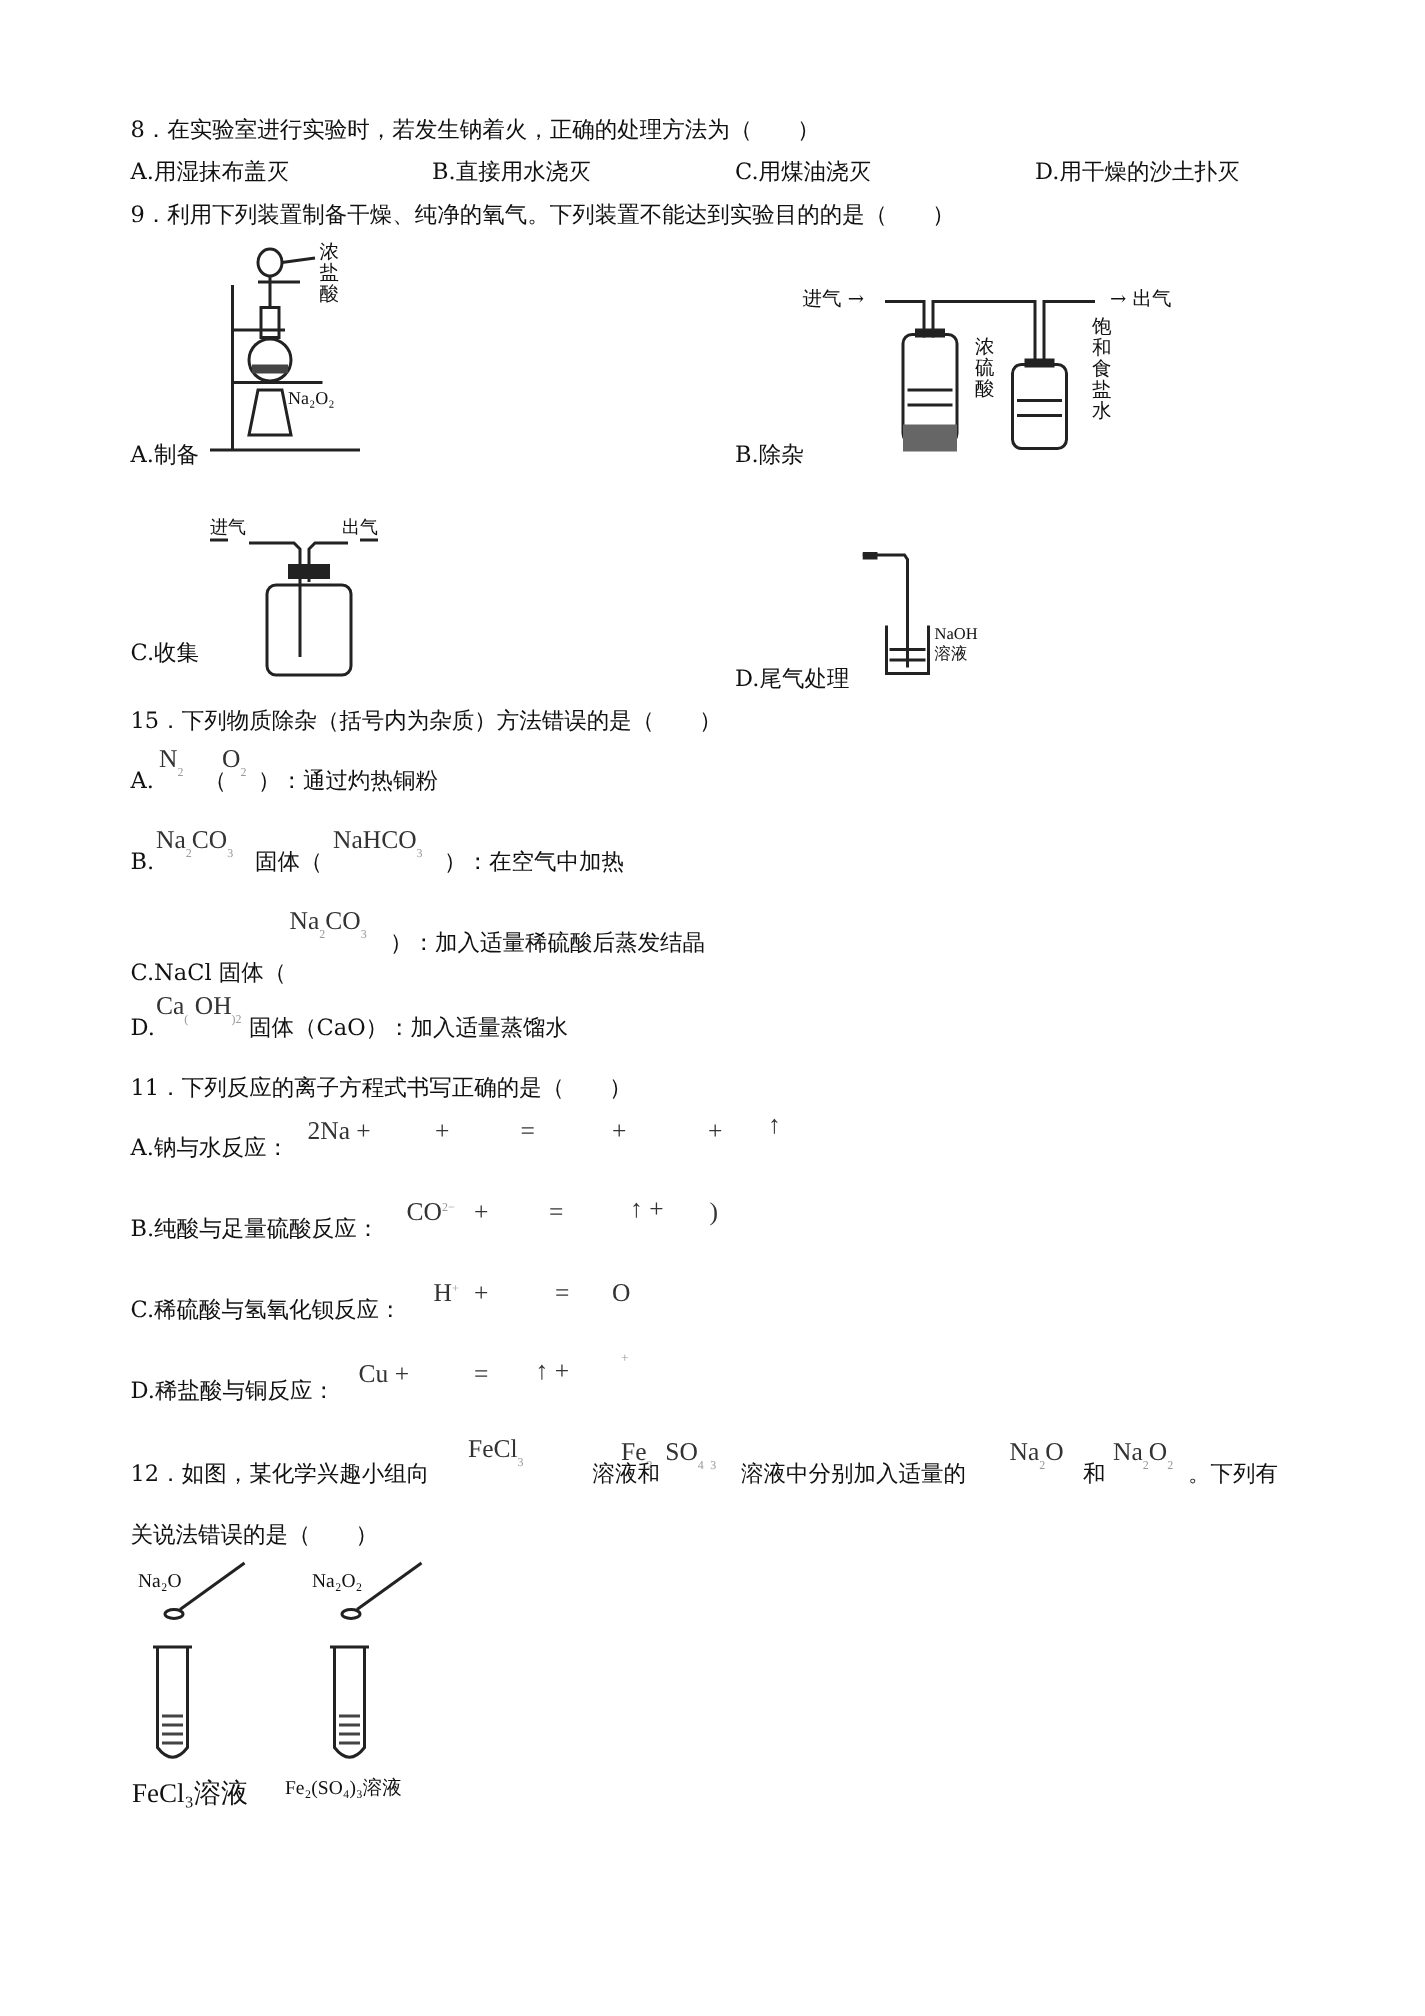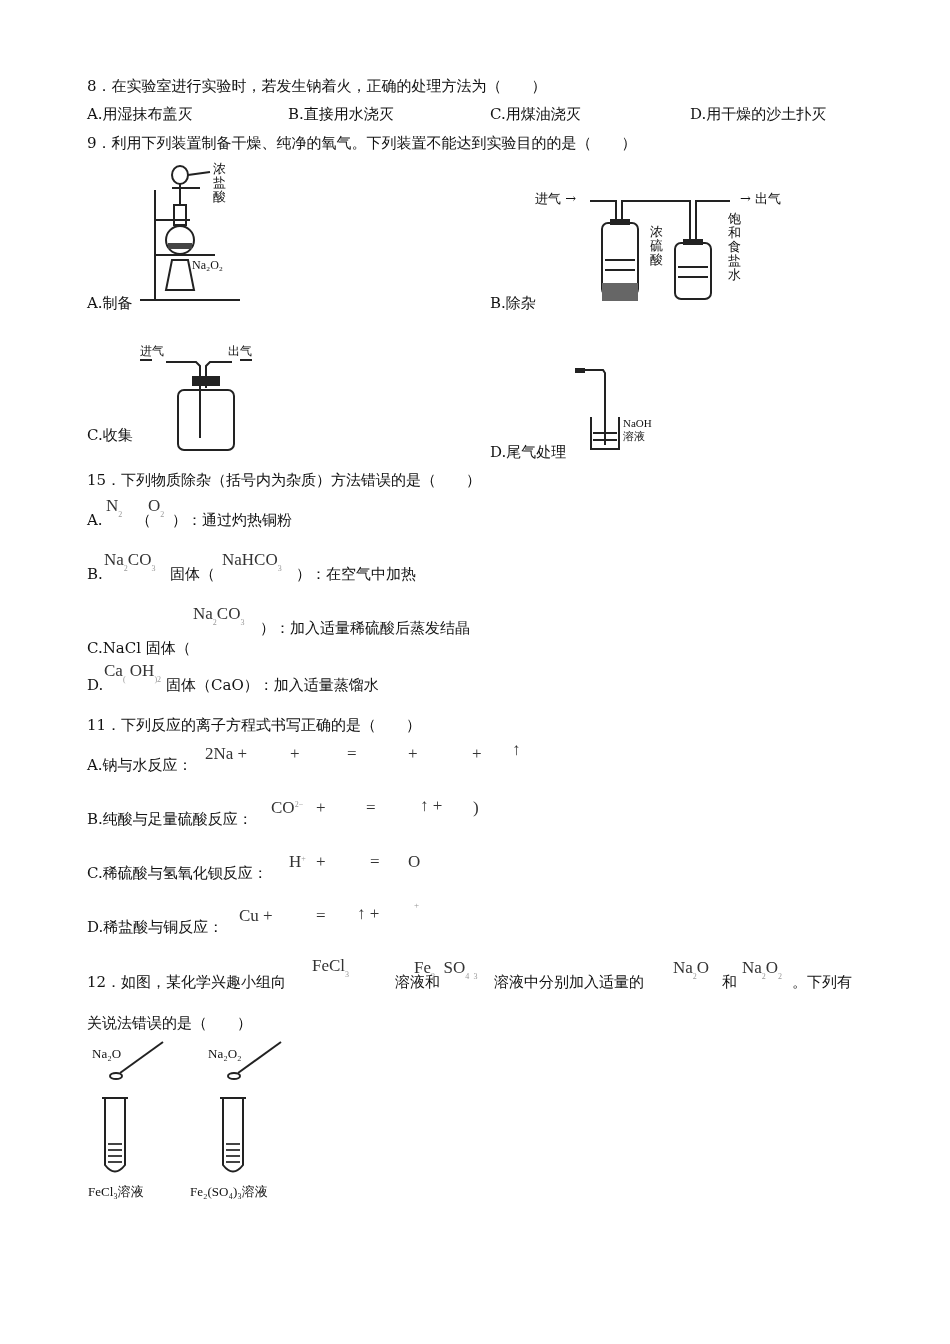--- a/index.html
+++ b/index.html
@@ -184,14 +184,14 @@
       <line x1="13" y1="110" x2="27" y2="110"></line>
       <line x1="13" y1="116" x2="27" y2="116"></line>
       <line x1="13" y1="122" x2="27" y2="122"></line>
       <line x1="131" y1="104" x2="145" y2="104"></line>
       <line x1="131" y1="110" x2="145" y2="110"></line>
       <line x1="131" y1="116" x2="145" y2="116"></line>
       <line x1="131" y1="122" x2="145" y2="122"></line>
     </g>
   </svg>
 </div>
-<div class="fig lbl" style="left:88px; top:1183px; font-size:13px;">FeCl₃溶液</div>
+<div class="fig lbl" style="left:88px; top:1183px; font-size:18px;">FeCl₃溶液</div>
 <div class="fig lbl" style="left:190px; top:1183px; font-size:13px;">Fe₂(SO₄)₃溶液</div>
 
 </body></html>

